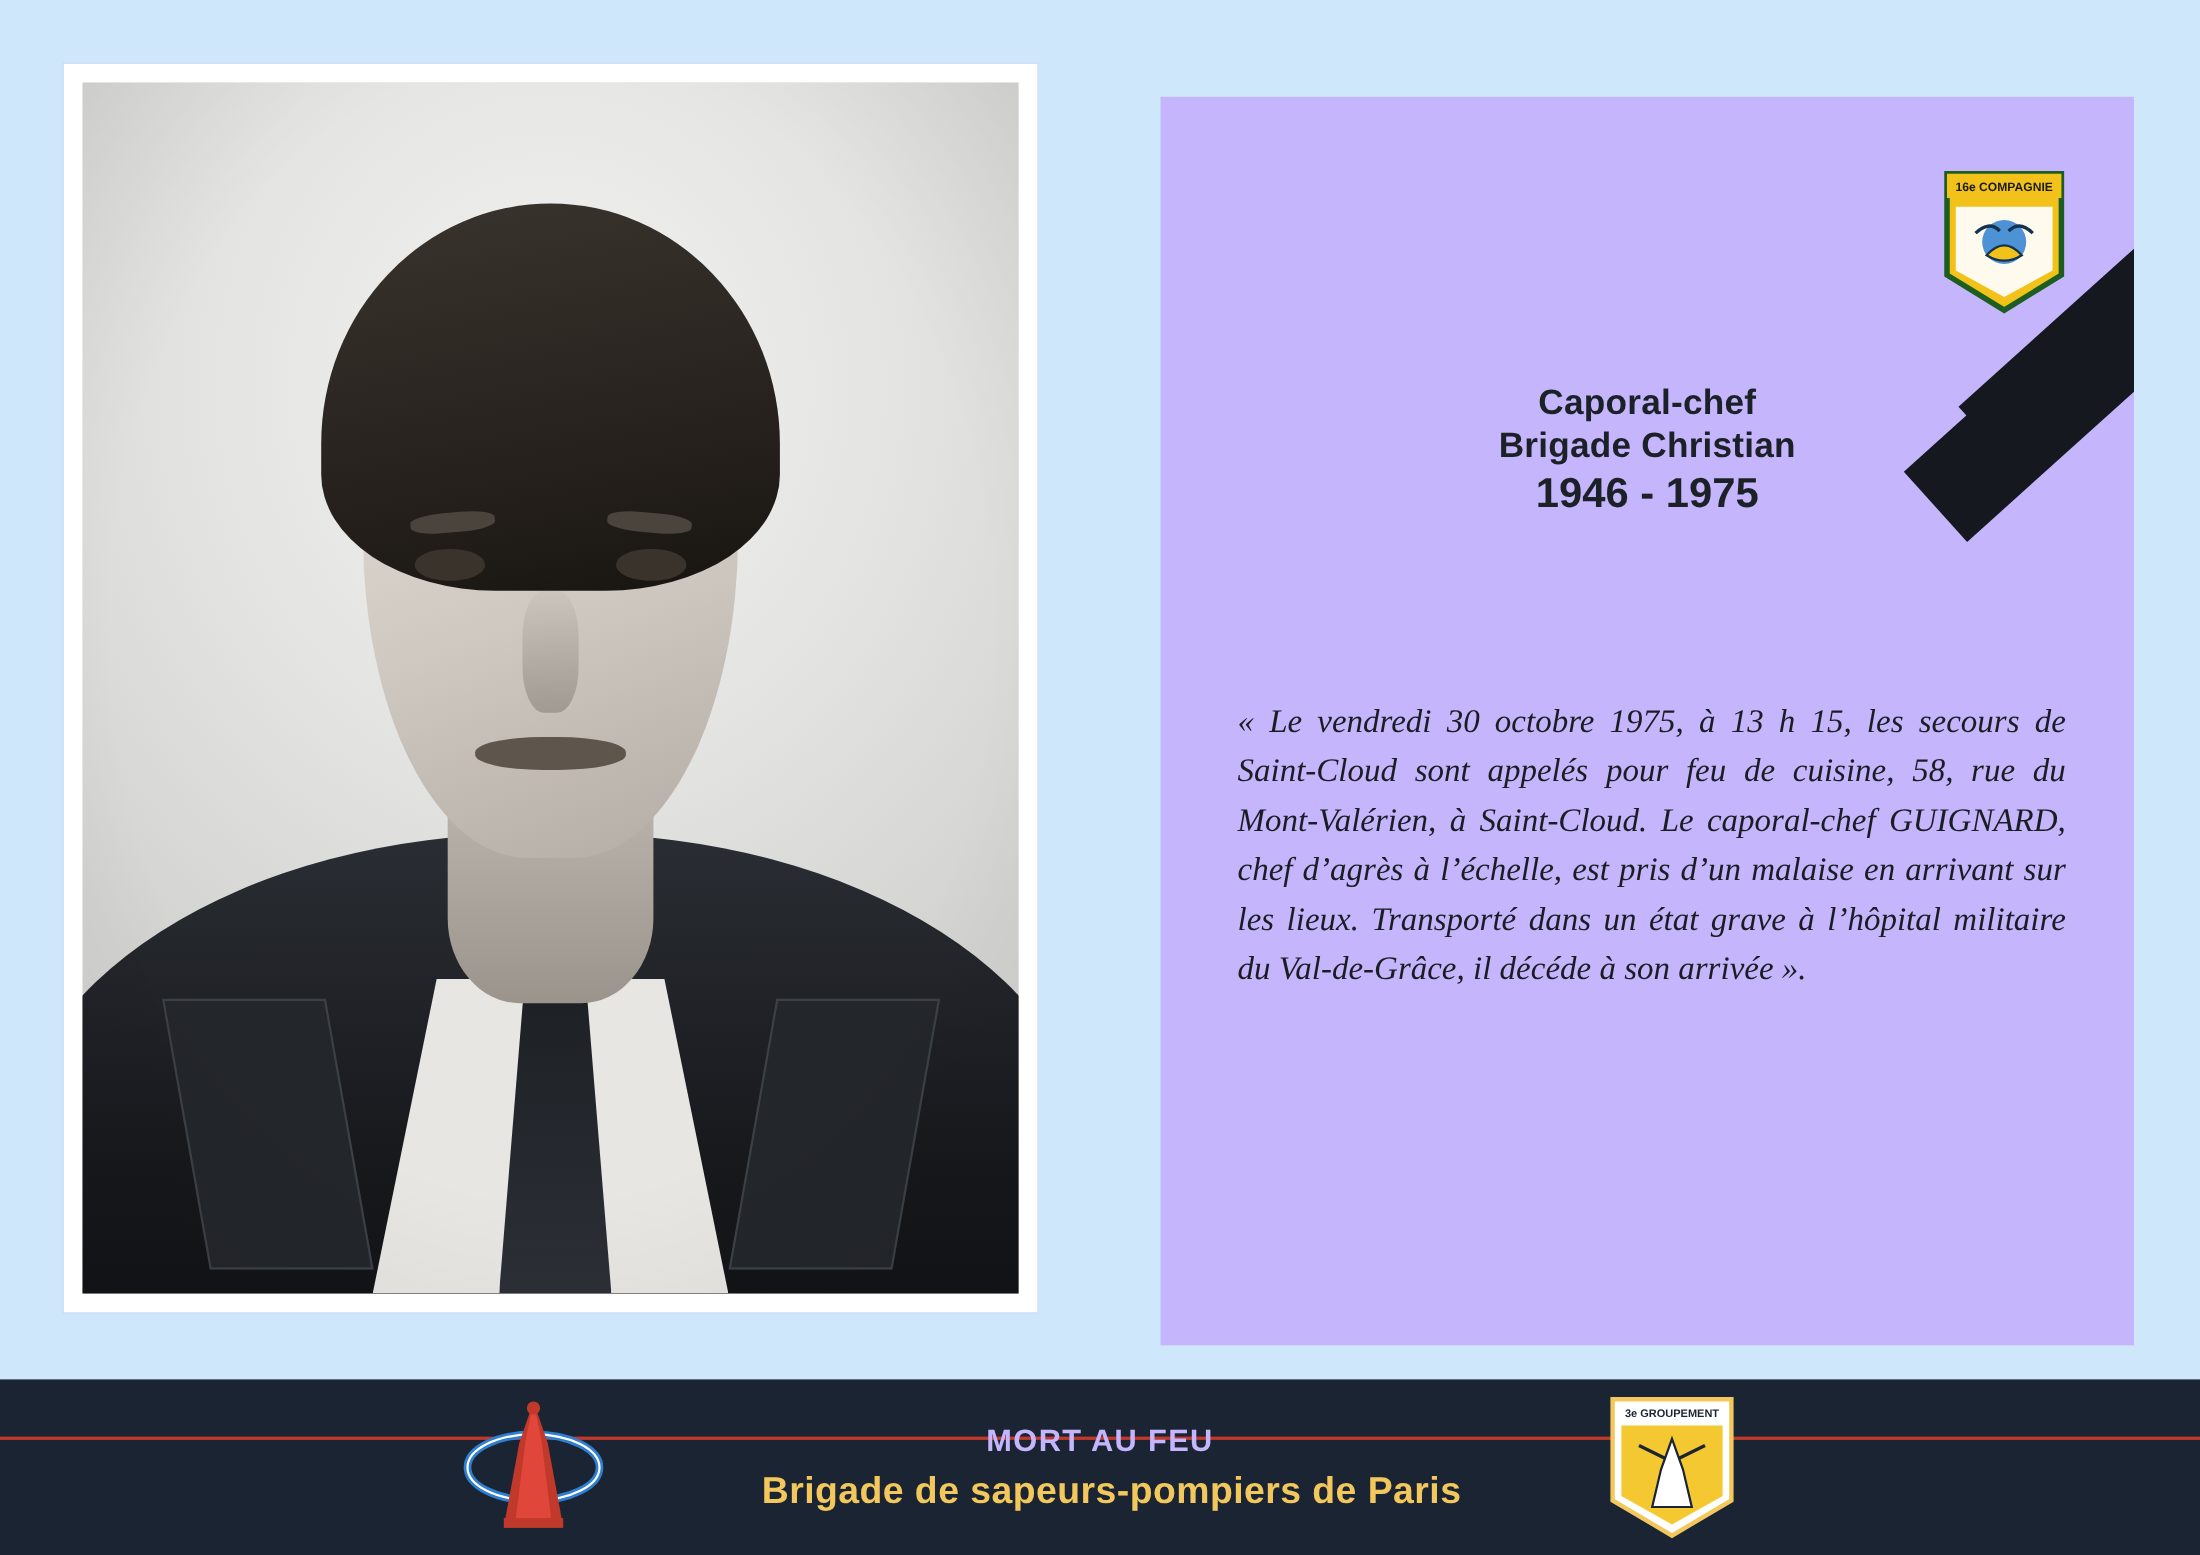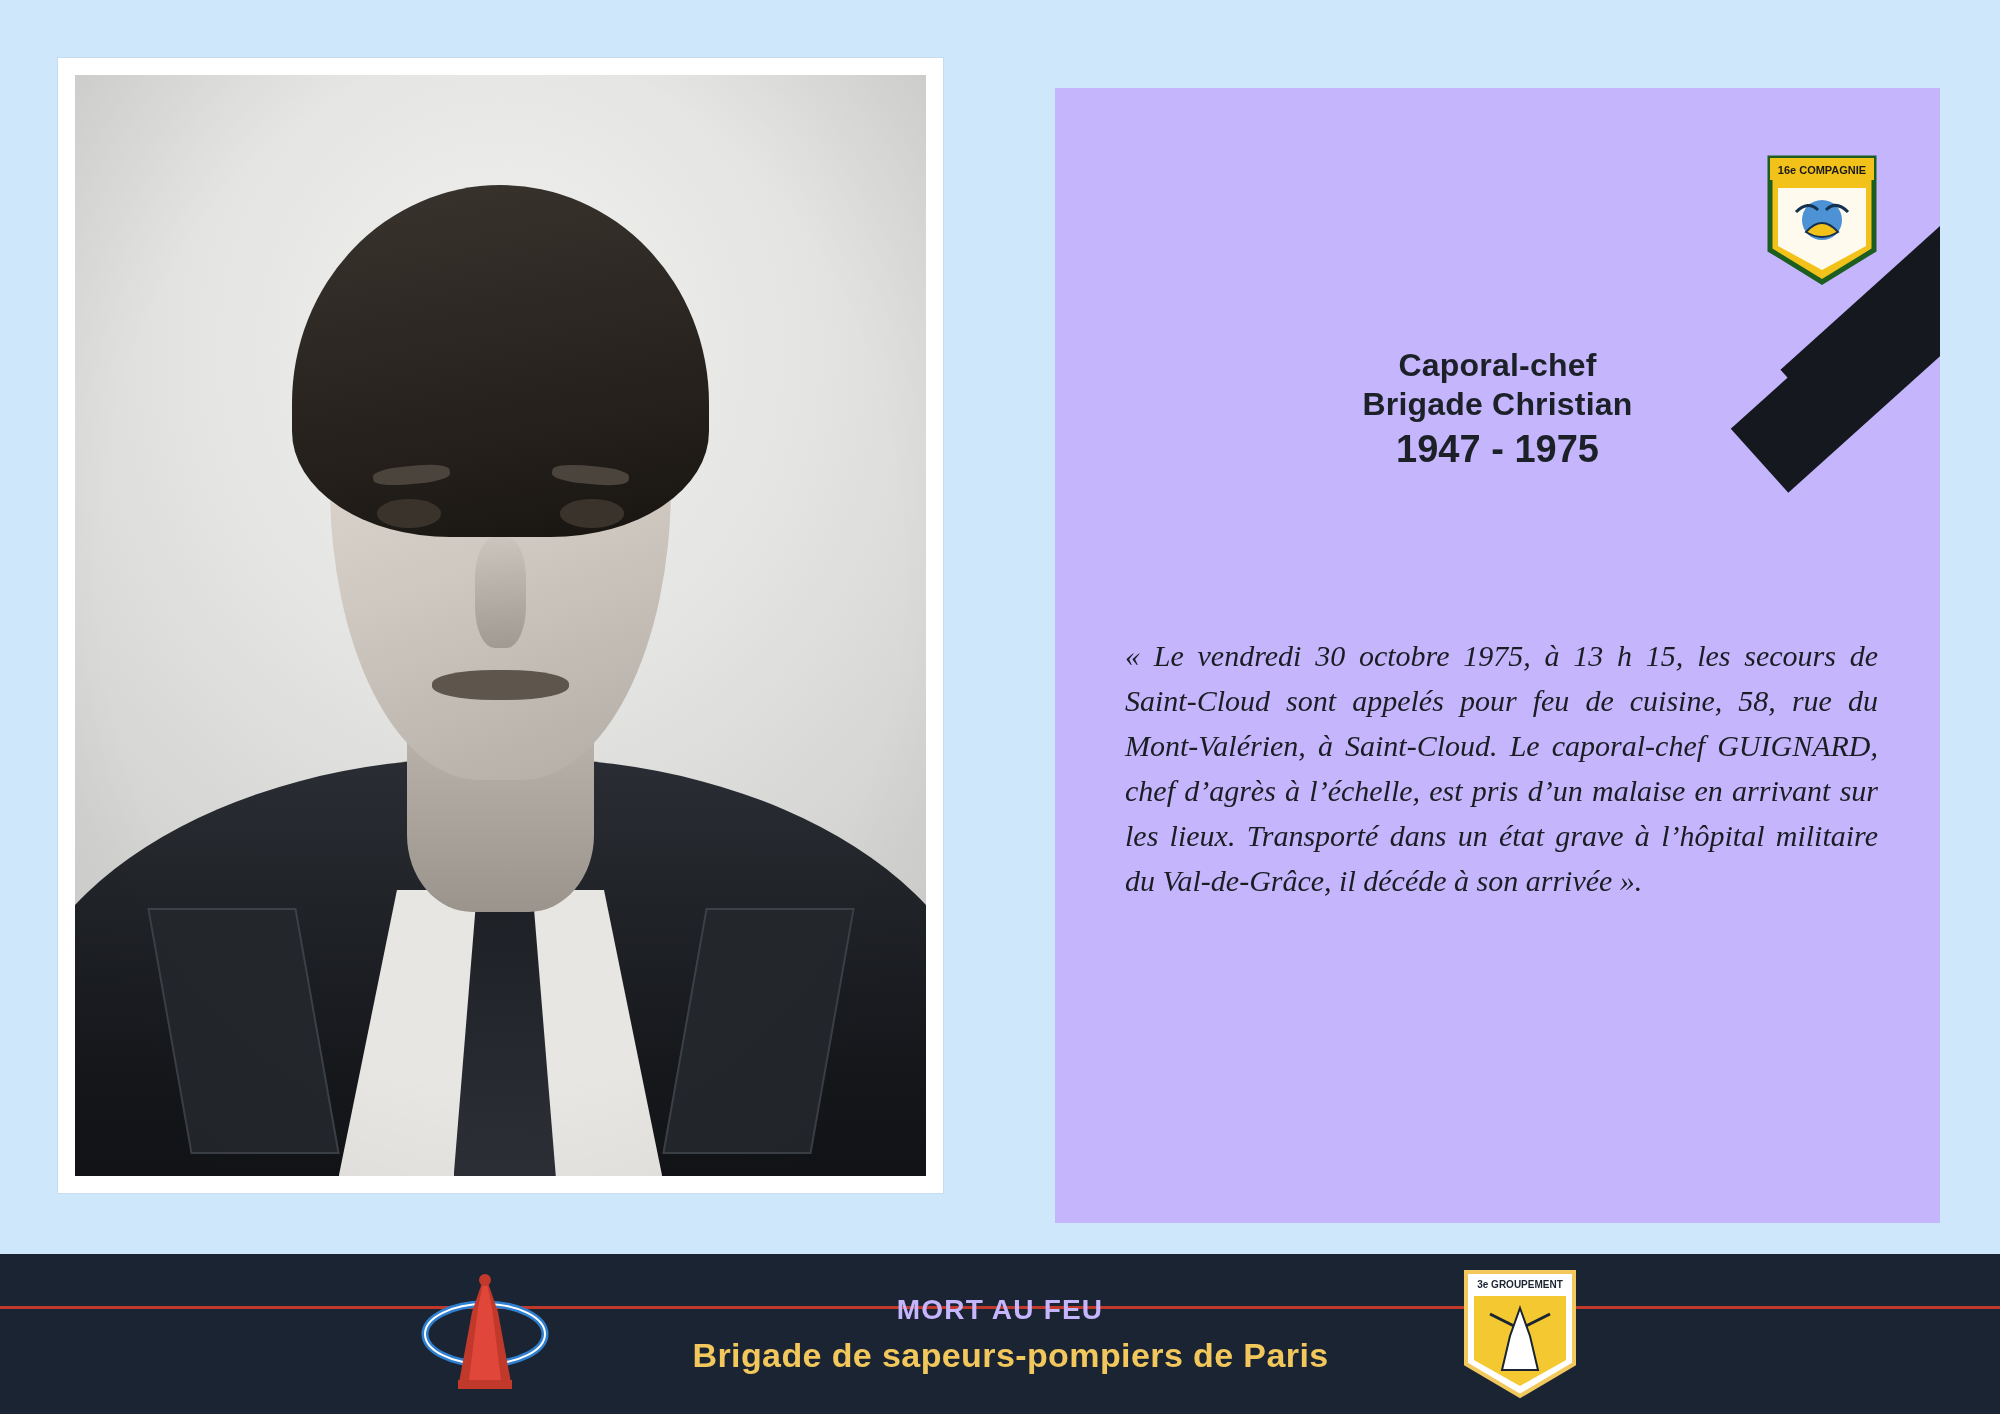--- a/index.html
+++ b/index.html
@@ -339,21 +339,21 @@
       <circle cx="56" cy="66" r="20" fill="#2f7fd1" opacity="0.85"></circle>
       <path d="M40 78 Q56 60 72 78 Q56 88 40 78 Z" fill="#f2c21a" stroke="#14324f" stroke-width="2"></path>
       <path d="M30 58 Q42 46 52 56" fill="none" stroke="#14324f" stroke-width="3"></path>
       <path d="M60 56 Q70 46 82 58" fill="none" stroke="#14324f" stroke-width="3"></path>
       <text x="56" y="20" font-family="Liberation Sans, sans-serif" font-size="11" font-weight="bold" fill="#1a1a1a" text-anchor="middle">16e COMPAGNIE</text>
     </svg>
 
     <div class="head-block">
       <div class="rank">Caporal-chef</div>
       <div class="fullname">Brigade Christian</div>
-      <div class="years">1947 - 1975</div>
+      <div class="years">1946 - 1975</div>
     </div>
 
     <div class="story">« Le vendredi 30 octobre 1975, à 13 h 15, les secours de Saint-Cloud sont appelés pour feu de cuisine, 58, rue du Mont-Valérien, à Saint-Cloud. Le caporal-chef GUIGNARD, chef d’agrès à l’échelle, est pris d’un malaise en arrivant sur les lieux. Transporté dans un état grave à l’hôpital militaire du Val-de-Grâce, il décéde à son arrivée ».</div>
   </div>
 
   <div class="footer">
     <div class="footer-rule"></div>
 
     <svg class="footer-logo-left" viewBox="0 0 130 132">
       <ellipse cx="65" cy="66" rx="60" ry="30" fill="none" stroke="#2f7fd1" stroke-width="7"></ellipse>

